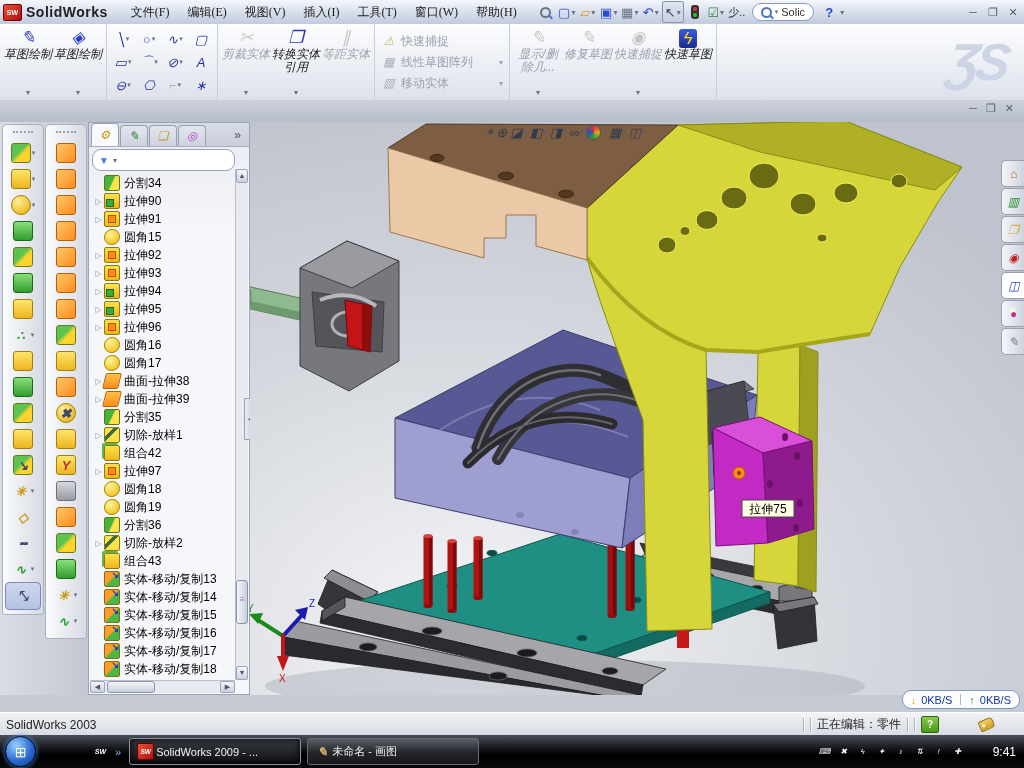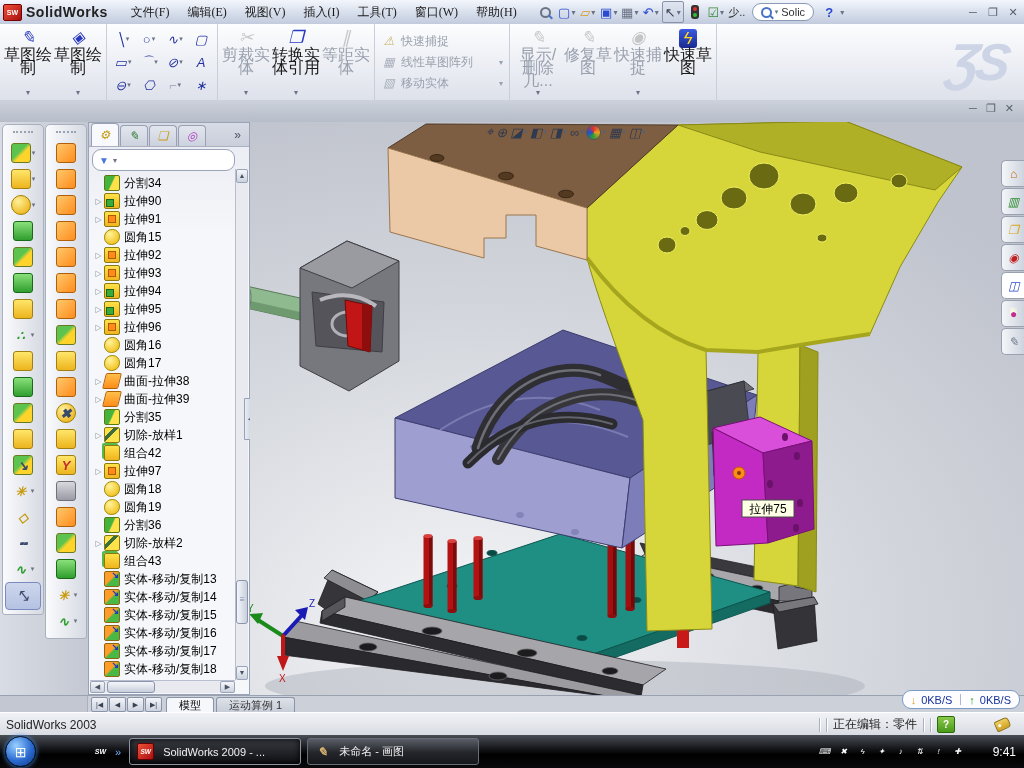--- a/index.html
+++ b/index.html
@@ -33,21 +33,21 @@
   .winbtns{margin-left:auto;display:flex;margin-right:4px;gap:6px;}
   .winbtns span{font-size:11px;color:#555e70;width:14px;text-align:center;cursor:default;}
   
   #commandbar{position:absolute;left:0;top:24px;width:1024px;height:76px;
     background:linear-gradient(#fcfdfe,#e7eaf1 70%,#dde1ea);border-bottom:1px solid #aab2c2;
     display:flex;align-items:stretch;font-size:12px;overflow:hidden;}
   .cgroup{display:flex;align-items:stretch;padding:2px 3px;border-right:1px solid #c9cedb;}
   .cbig{width:50px;display:flex;flex-direction:column;align-items:center;justify-content:flex-start;
     padding-top:3px;border-radius:3px;position:relative;color:#1a1a1a;text-align:center;}
   .cbig .cbico{font-size:17px;line-height:18px;height:19px;}
-  .cbig .cblabel{line-height:13px;font-size:16px;}
+  .cbig .cblabel{line-height:13px;font-size:12px;font-style:italic;}
   .cbig .cbdd{display:none;font-size:8px;color:#6a7386;position:absolute;bottom:1px;}
   .cbig.dropdown .cbdd{display:block;}
   .cbig.disabled{color:#9aa1ae;} .cbig.disabled .cbico{color:#aab0bc !important;filter:grayscale(1);opacity:.7;}
   .ig-sketch{color:#2a3ac0;} .ig-dim{color:#2a3ac0;} .ig-trim{color:#2a3ac0;}
   .ig-convert{color:#2a3ac0;} .ig-offset{color:#2a3ac0;} .ig-disprel{color:#2a3ac0;}
   .ig-repair{color:#2a3ac0;} .ig-qsnap{color:#2a3ac0;}
   .ig-rapid{background:linear-gradient(#3a5ae0,#1a2a90);color:#ffd820;border-radius:3px;
     width:18px;height:18px;display:inline-flex;align-items:center;justify-content:center;font-size:13px;}
   .sgrid{display:grid;grid-template-columns:repeat(4,26px);grid-auto-rows:23px;align-content:center;}
   .sgc{display:flex;align-items:center;justify-content:center;color:#23319f;font-size:13px;position:relative;}
@@ -162,21 +162,21 @@
   .dnav span{width:15px;height:13px;background:linear-gradient(#f2f4f8,#ccd2de);border:1px solid #8a94a8;
     border-radius:2px;font-size:7px;display:flex;align-items:center;justify-content:center;color:#3a4254;}
   .dtabs{display:flex;list-style:none;margin:0;padding:0;height:16px;}
   .dtabs li{padding:0 12px;border:1px solid #8a94a8;border-bottom:none;background:linear-gradient(#dde1e8,#c6ccd6);
     display:flex;align-items:center;margin-right:2px;border-radius:3px 3px 0 0;color:#333;}
   .dtabs li.active{background:#f6f7fa;color:#000;}
   #statusbar{position:absolute;left:0;top:712px;width:1024px;height:23px;
     background:linear-gradient(#f0f2f6,#d8dbe2);border-top:1px solid #fff;display:flex;align-items:center;
     font-size:12px;color:#222;}
   #statusbar .sleft{padding-left:6px;}
-  .sright{margin-left:auto;display:flex;align-items:center;gap:6px;padding-right:8px;}
+  .sright{margin-left:auto;display:flex;align-items:center;gap:6px;padding-right:24px;}
   .ssep{width:1px;height:14px;background:#aab0bc;box-shadow:1px 0 0 #fff;}
   .helpbox{width:16px;height:15px;background:linear-gradient(#8ac84a,#4a9a1a);border:1px solid #2a6a0a;
     color:#fff;font-size:10px;font-weight:bold;display:flex;align-items:center;justify-content:center;border-radius:2px;}
   .tagicon{width:13px;height:9px;background:linear-gradient(#f0d060,#d0a020);border:1px solid #907010;
     border-radius:2px 4px 4px 2px;transform:rotate(-24deg);position:relative;margin-right:6px;}
   .tagicon::after{content:"";position:absolute;left:2px;top:3px;width:3px;height:3px;border-radius:50%;background:#fff;}
   .netwidget{position:absolute;right:4px;top:690px;height:17px;background:#fdfdff;border:1px solid #7a9ac8;
     border-radius:9px;display:flex;align-items:center;font-size:11px;color:#16329a;padding:0 8px;gap:5px;z-index:60;}
   .netwidget .dn{color:#e89a1a;font-weight:bold;} .netwidget .up{color:#1aa01a;font-weight:bold;}
   .netwidget .nsep{width:1px;height:11px;background:#aab8d8;margin:0 3px;}
@@ -185,21 +185,21 @@
     background:linear-gradient(#4a4e55,#17181c 40%,#000 60%,#0a0a0c);display:flex;align-items:center;color:#eee;}
   .startorb{width:29px;height:29px;border-radius:50%;margin:0 8px 0 5px;
     background:radial-gradient(circle at 35% 30%,#9ad0ff,#2a6ad0 55%,#103a80);border:1px solid #051830;
     display:flex;align-items:center;justify-content:center;color:#fff;font-size:14px;box-shadow:0 0 5px #4a8ae0;}
   .qlaunch{display:flex;align-items:center;gap:7px;margin-right:6px;}
   .qic{width:17px;height:17px;border-radius:4px;display:flex;align-items:center;justify-content:center;
     font-size:7px;font-weight:bold;color:#fff;}
   .qovf{color:#7ab0ff;font-size:11px;margin-right:8px;}
   .taskbtns{display:flex;gap:6px;}
   .taskbtn{width:156px;height:25px;border-radius:3px;border:1px solid #666c78;
-    background:linear-gradient(#5a5e66,#23252a 55%,#17181c);display:flex;align-items:center;gap:9px;
+    background:linear-gradient(#5a5e66,#23252a 55%,#17181c);display:flex;align-items:center;gap:2px;
     padding:0 7px;font-size:11px;color:#f0f0f0;white-space:nowrap;overflow:hidden;}
   .taskbtn.active{background:linear-gradient(#383b42,#0e0f12);border-color:#8a92a0;box-shadow:inset 0 0 6px #000;}
   .tbico{width:15px;height:15px;border-radius:2px;display:flex;align-items:center;justify-content:center;
     font-size:6.5px;font-weight:bold;flex:none;}
   .ic-sw{background:linear-gradient(135deg,#f05038,#a81010);color:#fff;border:1px solid #600;}
   .ic-paint{background:none;color:#d8b070;font-size:12px;}
   .tray{margin-left:auto;display:flex;align-items:center;gap:5px;padding-right:8px;}
   .trayic{width:14px;height:14px;border-radius:3px;display:flex;align-items:center;justify-content:center;
     font-size:8px;color:#fff;}
   .clock{font-size:12px;color:#fff;margin-left:4px;}
@@ -1054,35 +1054,20 @@
   </div>
 
   <div class="netwidget">
     <span class="dn">↓</span>
     <span>0KB/S</span>
     <span class="nsep"></span>
     <span class="up">↑</span>
     <span>0KB/S</span>
   </div>
 
-  <div id="docstrip">
-    <div class="dsspacer"></div>
-    <div class="dnav">
-
-    <span>|◀</span>
-        <span>◀</span>
-        <span>▶</span>
-        <span>▶|</span>
-      </div>
-    <ul class="dtabs">
-
-    <li class="active">模型</li>
-        <li>运动算例 1</li>
-      </ul>
-  </div>
 
   <div id="statusbar">
     <span class="sleft">SolidWorks 2003</span>
     <div class="sright">
       <span class="ssep"></span>
         <span class="ssep"></span>
       <span>正在编辑：零件</span>
       <span class="ssep"></span>
         <span class="ssep"></span>
       <span class="helpbox">?</span>

